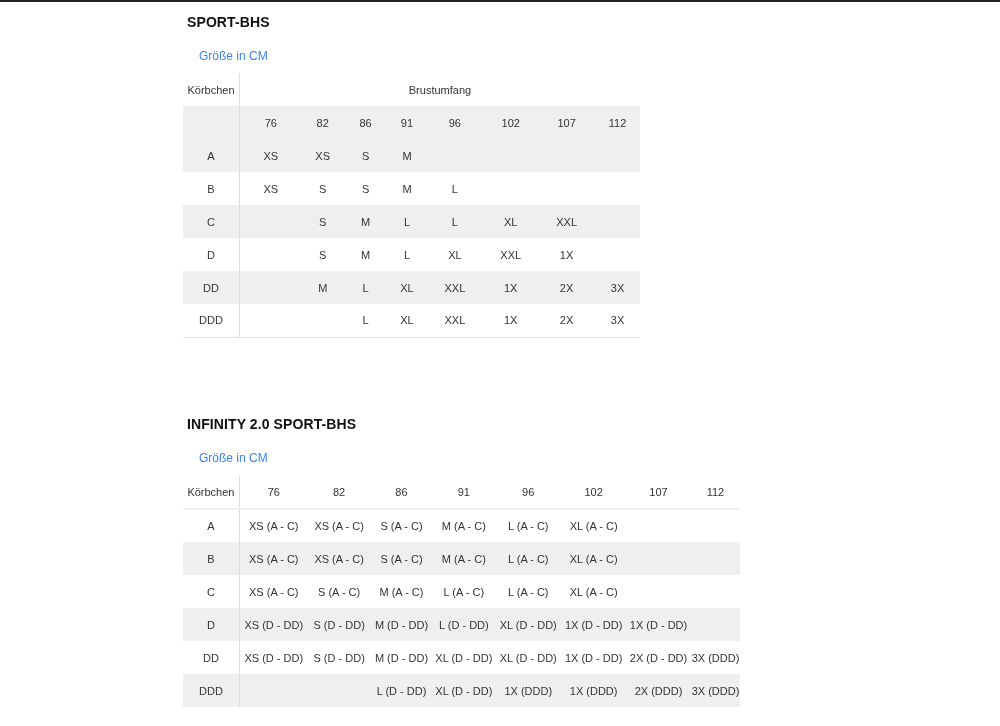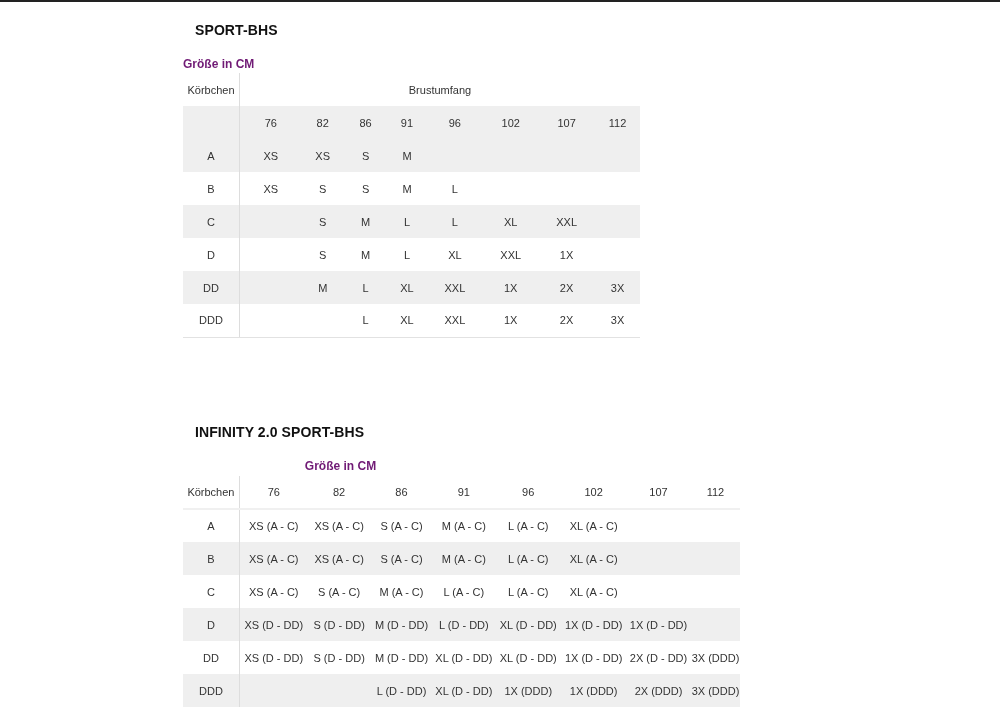--- a/index.html
+++ b/index.html
@@ -5,22 +5,22 @@
   html, body { margin: 0; padding: 0; }
   body {
     width: 1000px; height: 726px; overflow: hidden;
     background: #ffffff;
     font-family: "Liberation Sans", sans-serif;
     color: #333333;
     position: relative;
   }
   .topbar { position: absolute; left: 0; top: 0; width: 1000px; height: 2px; background: #222222; }
   .section { position: absolute; left: 183px; }
-  .title { font-size: 14px; font-weight: bold; color: #111111; margin: 12px; letter-spacing: 0.1px; }
-  .subtitle { font-size: 12px; color: #701a75; margin: 0; font-weight: bold; }
+  .title { font-size: 14px; font-weight: bold; color: #111111; margin: 4px; letter-spacing: 0.1px; }
+  .subtitle { font-size: 12px; color: #3b82f6; margin: 16px; }
   table { border-collapse: collapse; font-size: 11px; color: #333333; }
   td, th { padding: 0; text-align: center; font-weight: normal; white-space: nowrap; }
   .lab { border-right: 1px solid #dddddd; }
   tr.shade td { background: #efefef; }
   tr.bottom td { border-bottom: 1px solid #e2e2e2; }
   
   #t1 { width: 457px; }
   #t1 tr { height: 33px; }
   #t1 .lab { width: 56px; }
   
@@ -118,21 +118,21 @@
     <td>L</td>
     <td>XL</td>
     <td>XXL</td>
     <td>1X</td>
     <td>2X</td>
     <td>3X</td>
   </tr>
 </tbody>
   </table>
 
-<div class="section" style="top:412px;text-align:right;">
+<div class="section" style="top:412px;">
   <h2 class="title">INFINITY 2.0 SPORT-BHS</h2>
   <p class="subtitle" style="margin-top:19px;">Größe in CM</p>
 </div>
 
 <table id="t2" style="position:absolute; left:183px; top:476px;">
   <tbody>
       <tr class="hdr">
     <td class="lab">Körbchen</td>
     <td style="width:68px">76</td>
     <td style="width:63px">82</td>

